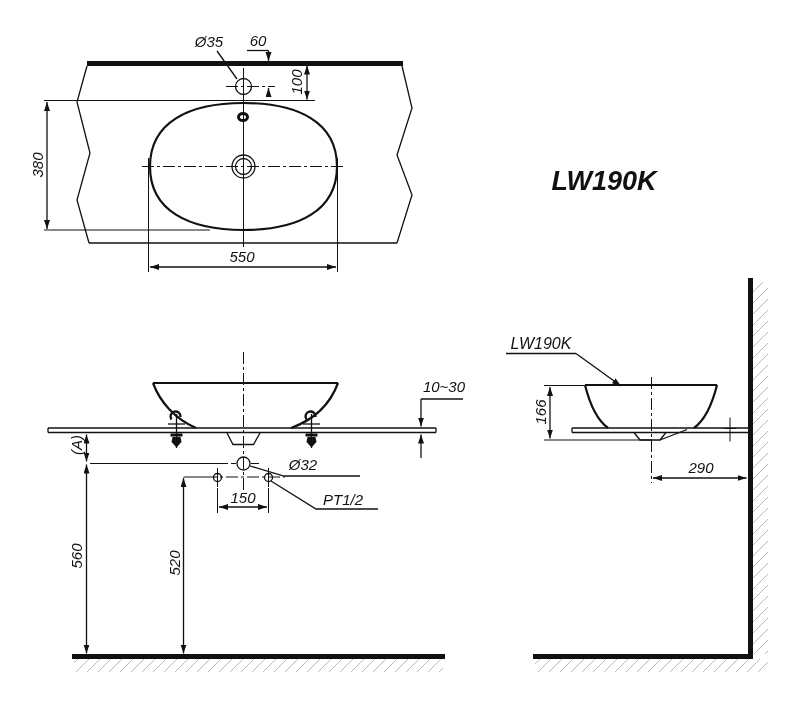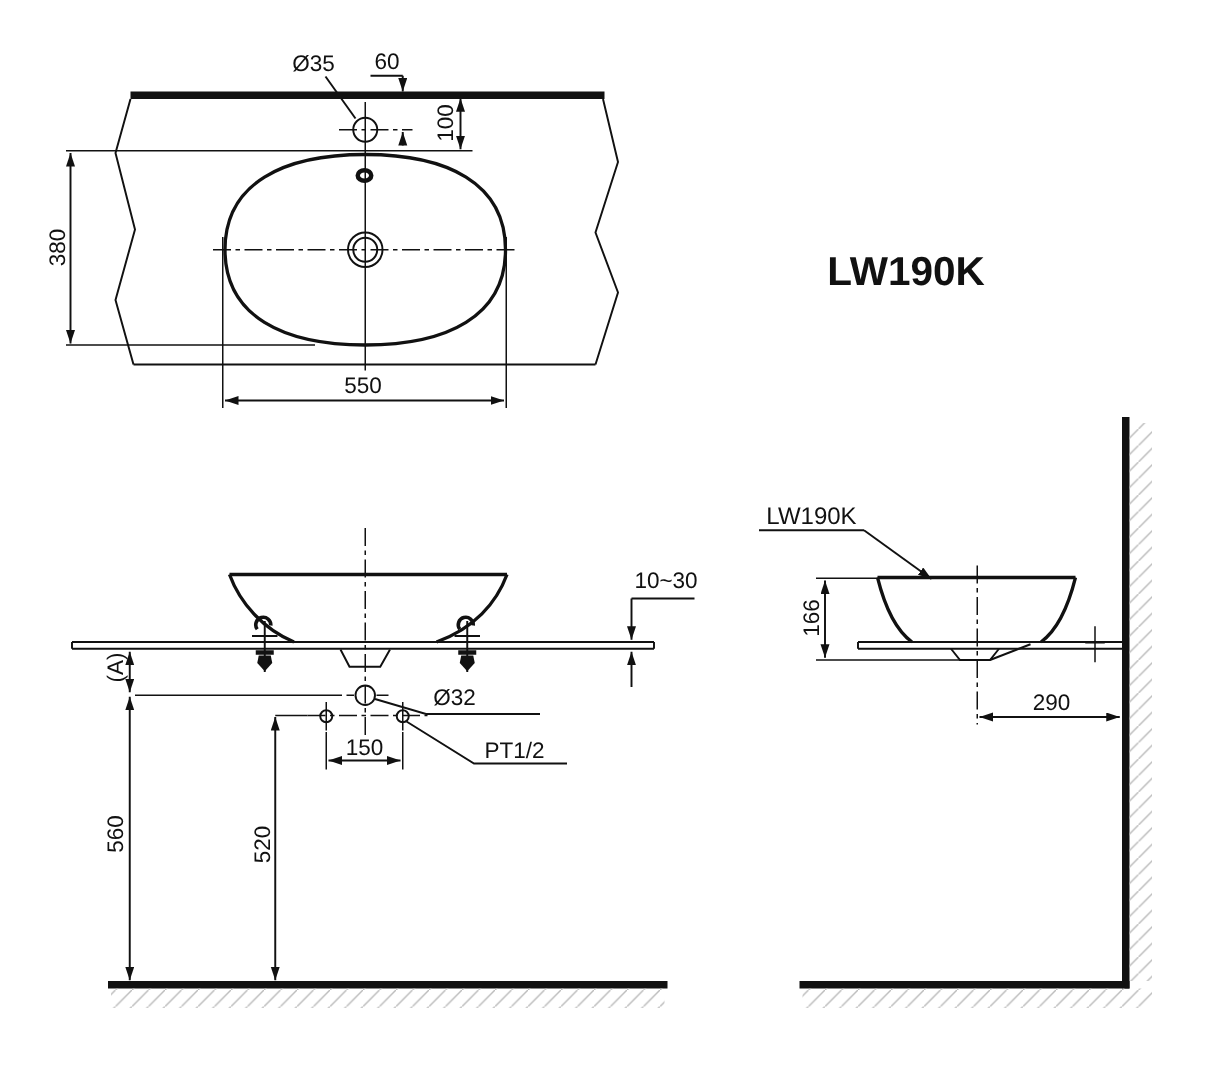--- a/index.html
+++ b/index.html
@@ -1,17 +1,17 @@
 <!DOCTYPE html>
 <html style="--line: #111111; --hatch: #bbbbbb; --bg: #ffffff;"><head>
 <meta charset="utf-8">
 <style>
   :root { --line:#111111; --hatch:#bbbbbb; --bg:#ffffff; }
   html,body { margin:0; padding:0; background:var(--bg); }
-  .page { width:803px; height:715px; position:relative; background:var(--bg); overflow:hidden; }
+  .page { width:803px; height:715px; position:relative; background:var(--bg); overflow:hidden;font-style:italic; }
   svg { display:block; }
   .s1   { stroke:var(--line); stroke-width:1.3; fill:none; stroke-linecap:butt; }
   .s2   { stroke:var(--line); stroke-width:2.2; fill:none; }
   .thin { stroke:var(--line); stroke-width:1;   fill:none; }
   .thick{ stroke:var(--line); stroke-width:5;   fill:none; }
   .cl   { stroke:var(--line); stroke-width:1; fill:none; stroke-dasharray:12 3 3 3; }
   .fillb{ fill:var(--line); stroke:none; }
   text  { font-family:"Liberation Sans", sans-serif; font-size:15px; fill:var(--line); text-anchor:middle; }
   .title{ font-size:27px; font-weight:bold; }
   .lbl16{ font-size:16px; }

